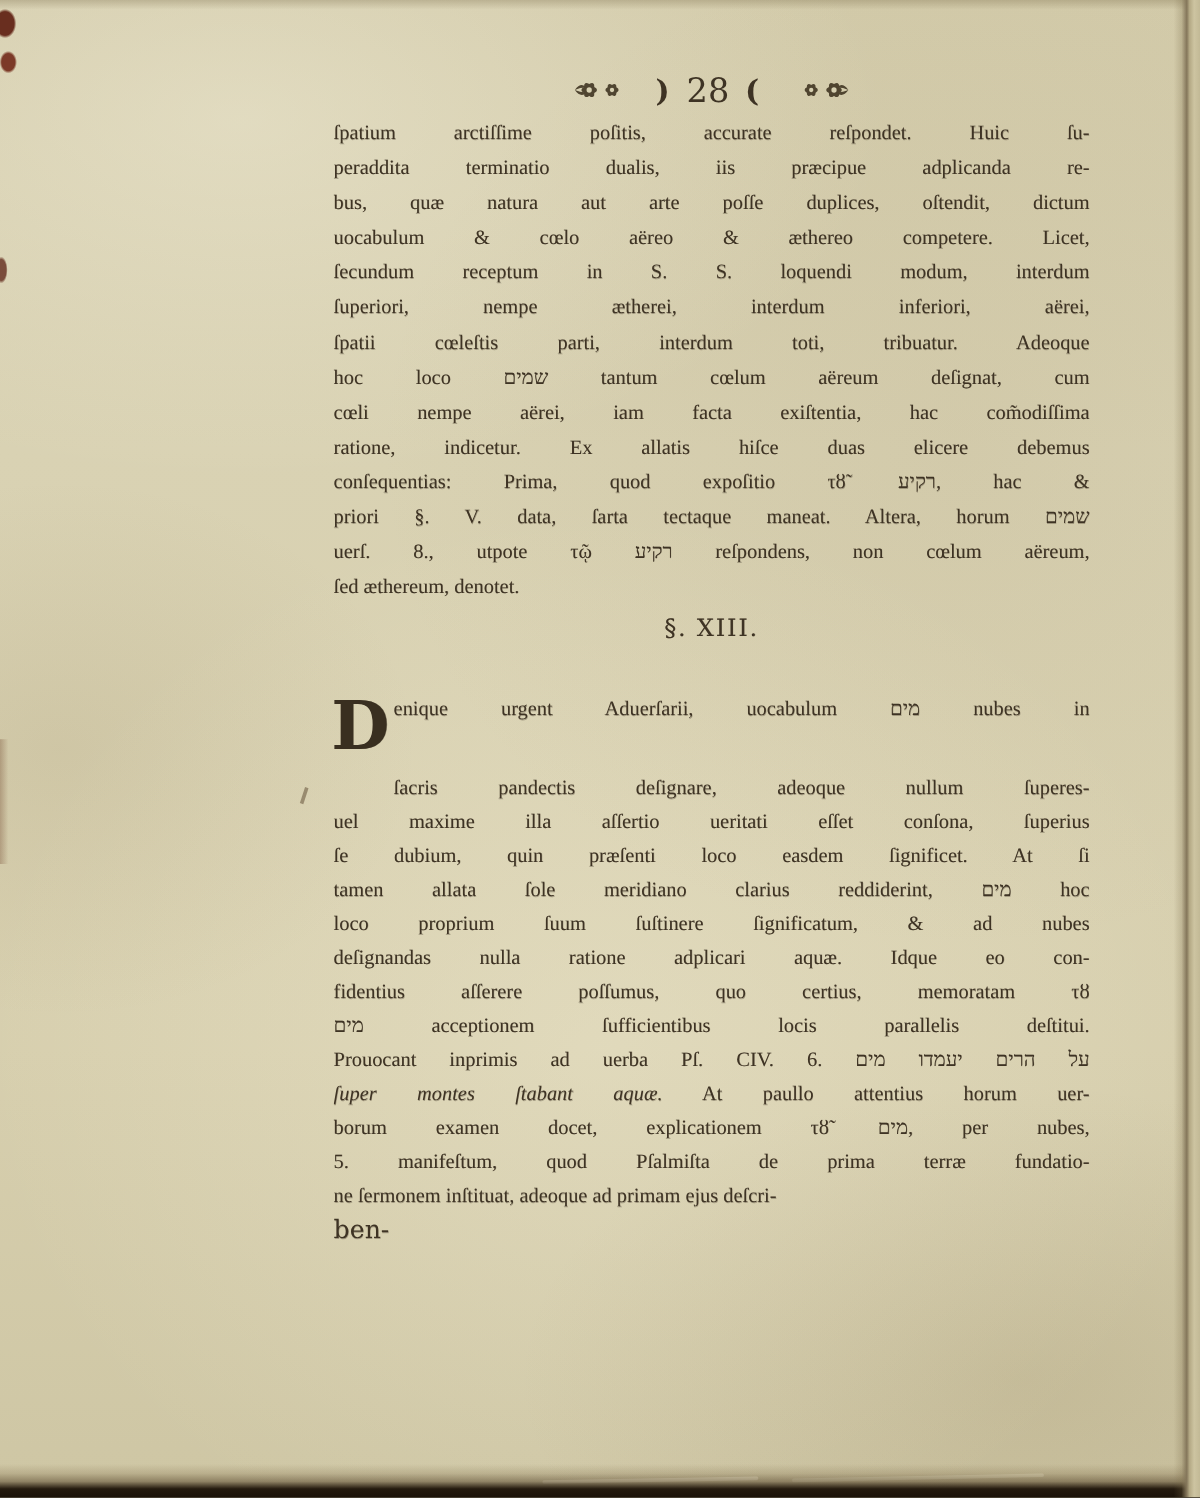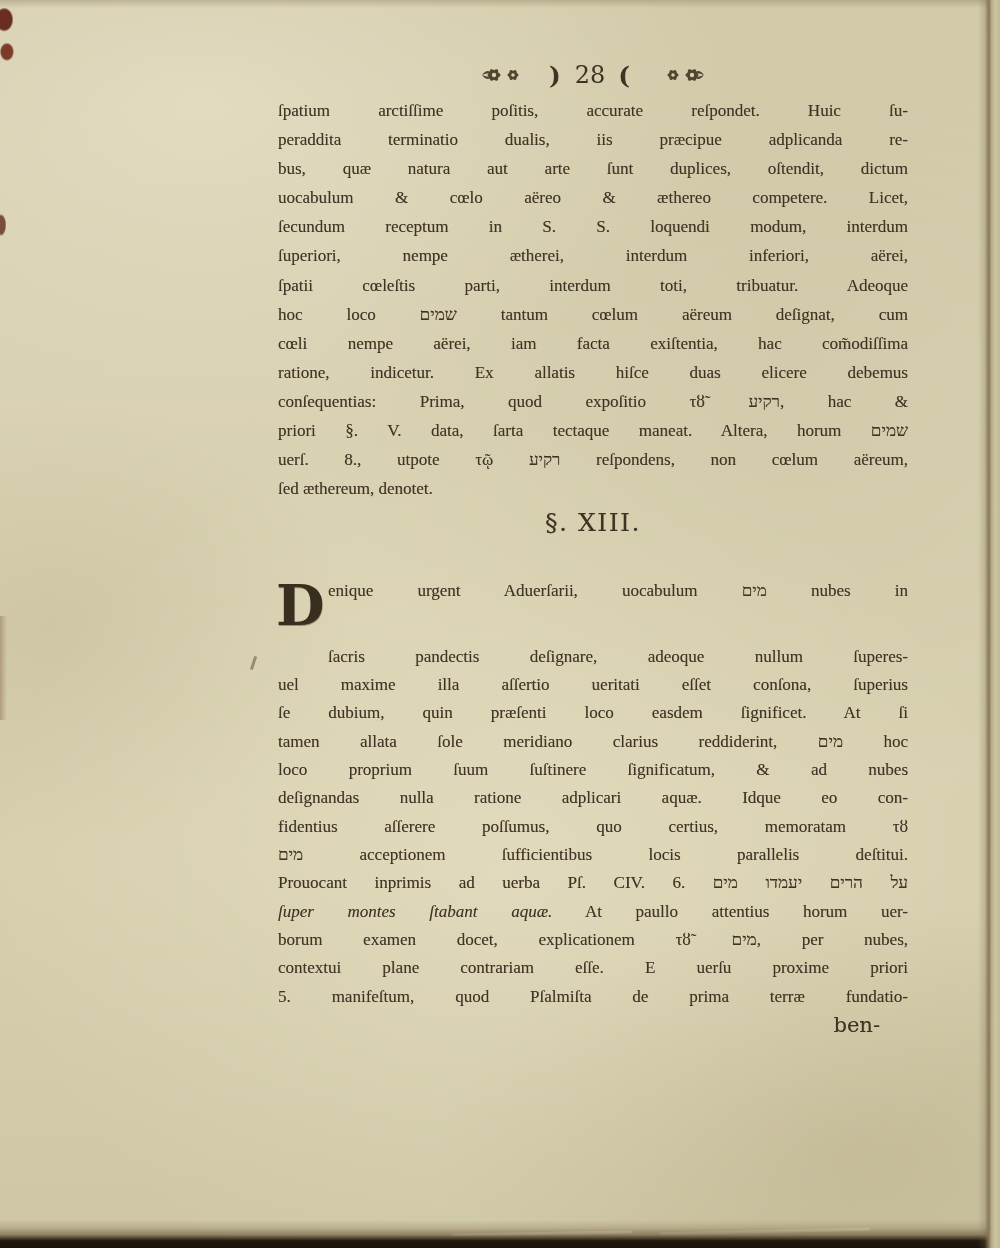--- a/index.html
+++ b/index.html
@@ -30,37 +30,37 @@
   .stain.st2{left:-5px;top:206px;width:16px;height:38px;opacity:.85;
     background:radial-gradient(7px 15px at 38% 50%, #693425 0 58%, rgba(0,0,0,0) 75%);}
   .stain.st3{left:-4px;top:616px;width:11px;height:104px;
     background:linear-gradient(90deg, rgba(106,62,38,.5), rgba(0,0,0,0));}
   .speck{position:absolute;left:252px;top:656px;width:3px;height:14px;
     background:rgba(90,70,45,.5);transform:rotate(18deg);}
   .content{position:absolute;left:278px;top:56px;width:630px;color:#3e3324;}
   .header-row{display:flex;justify-content:center;align-items:center;gap:13px;height:38px;margin-bottom:2px;
     font-size:25px;}
   .header-row .bracket{font-weight:bold;letter-spacing:1px;}
-  .header-row .pagenum{font-size:24px;}
+  .header-row .pagenum{font-size:28px;}
   .fleuron{opacity:.92;}
   .fleuron.left{margin-right:8px;}
   .fleuron.right{margin-left:14px;transform:scale(-1,1);}
   .line{font-size:17px;line-height:29.1px;height:29.1px;overflow:hidden;
     text-align:justify;text-align-last:justify;white-space:nowrap;
     text-shadow:0.3px 0.3px 0 rgba(62,51,36,.35);font-family:Liberation Serif, serif;}
   .line.last{text-align-last:left;}
   .para2 .line{line-height:28.35px;height:28.35px;}
-  .section-heading{font-size:25px;text-align:center;height:34px;line-height:34px;margin-top:3px;
+  .section-heading{font-size:20px;text-align:center;height:34px;line-height:34px;margin-top:3px;
     letter-spacing:1.5px;text-shadow:0.3px 0.3px 0 rgba(62,51,36,.35);}
   .dropcap-block{position:relative;}
   .dropcap{position:absolute;left:-2px;top:2px;font-size:56px;line-height:53px;font-weight:bold;color:#392f20;
     text-shadow:0.5px 0.5px 0 rgba(57,47,32,.4);}
   .indent{padding-left:50px;margin-top:37px;}
   .ital{font-style:italic;}
-  .catchword-row{text-align:right;padding-right:28px;font-size:21px;line-height:28.5px;height:28.5px;
+  .catchword-row{text-align:left;padding-right:28px;font-size:21px;line-height:28.5px;height:28.5px;
     text-shadow:0.3px 0.3px 0 rgba(62,51,36,.35);}
 </style>
 </head>
 <body>
 
 <div class="scan">
 
   <div class="edge-top"></div>
   <div class="stain st1"></div>
   <div class="stain st2"></div>
@@ -107,21 +107,21 @@
           </g>
           <path d="M2 15 q5 -7 10 -2 q-6 0 -10 2z"></path>
           <path d="M2 15 q5 7 10 2 q-6 0 -10 -2z"></path>
         </g>
       </svg>
     </div>
 
     <div class="para1">
       <div class="line">ſpatium arctiſſime poſitis, accurate reſpondet.  Huic ſu-</div>
       <div class="line">peraddita terminatio dualis, iis præcipue adplicanda re-</div>
-      <div class="line">bus, quæ natura aut arte ſunt duplices, oſtendit, dictum</div>
+      <div class="line">bus, quæ natura aut arte poſſe duplices, oſtendit, dictum</div>
       <div class="line">uocabulum &amp; cœlo aëreo &amp; æthereo competere.  Licet,</div>
       <div class="line">ſecundum receptum in S. S. loquendi modum, interdum</div>
       <div class="line">ſuperiori, nempe ætherei, interdum inferiori, aërei,</div>
       <div class="line">ſpatii cœleſtis parti, interdum toti, tribuatur.  Adeoque</div>
       <div class="line">hoc loco שמים tantum cœlum aëreum deſignat, cum</div>
       <div class="line">cœli nempe aërei, iam facta exiſtentia, hac com̃odiſſima</div>
       <div class="line">ratione, indicetur.  Ex allatis hiſce duas elicere debemus</div>
       <div class="line">conſequentias:  Prima, quod expoſitio τȣ̃ רקיע, hac &amp;</div>
       <div class="line">priori §. V. data, ſarta tectaque maneat.  Altera, horum שמים</div>
       <div class="line">uerſ. 8., utpote τῷ רקיע reſpondens, non cœlum aëreum,</div>
@@ -139,22 +139,22 @@
       <div class="line">uel maxime illa aſſertio ueritati eſſet conſona, ſuperius</div>
       <div class="line">ſe dubium, quin præſenti loco easdem ſignificet.  At ſi</div>
       <div class="line">tamen allata ſole meridiano clarius reddiderint, מים hoc</div>
       <div class="line">loco proprium ſuum ſuſtinere ſignificatum, &amp; ad nubes</div>
       <div class="line">deſignandas nulla ratione adplicari aquæ.  Idque eo con-</div>
       <div class="line">fidentius aſſerere poſſumus, quo certius, memoratam τȣ̃</div>
       <div class="line">מים acceptionem ſufficientibus locis parallelis deſtitui.</div>
       <div class="line">Prouocant inprimis ad uerba Pſ. CIV. 6. על הרים יעמדו מים</div>
       <div class="line"><span class="ital">ſuper montes ſtabant aquæ.</span><span> At paullo attentius horum uer-</span></div>
       <div class="line">borum examen docet,  explicationem τȣ̃ מים, per nubes,</div>
-      <div class="line">contextui plane contrariam eſſe.  E uerſu proxime priori</div>
       <div class="line">5. manifeſtum, quod Pſalmiſta de prima terræ fundatio-</div>
+      <div class="line last">ne ſermonem inſtituat,  adeoque ad primam ejus deſcri-</div>
       <div class="catchword-row"><span>ben-</span></div>
     </div>
 
   </div>
 
   <div class="sliver s1"></div>
   <div class="sliver s2"></div>
   <div class="edge-bottom"></div>
   <div class="edge-right"></div>
 

